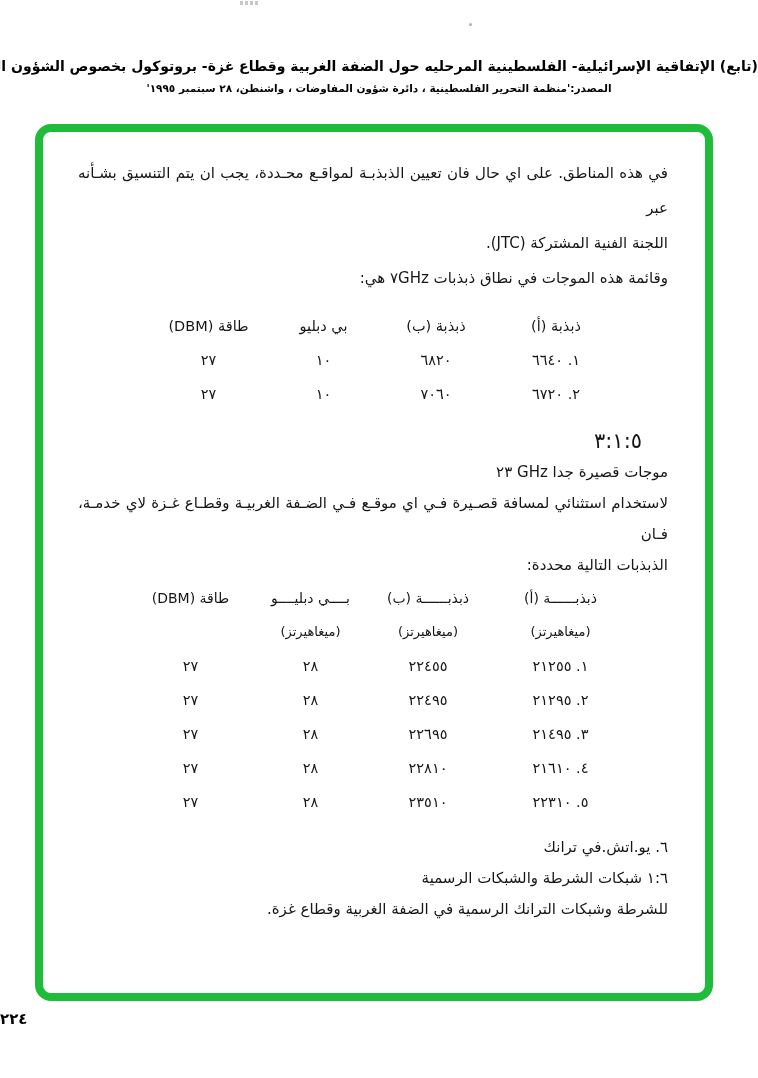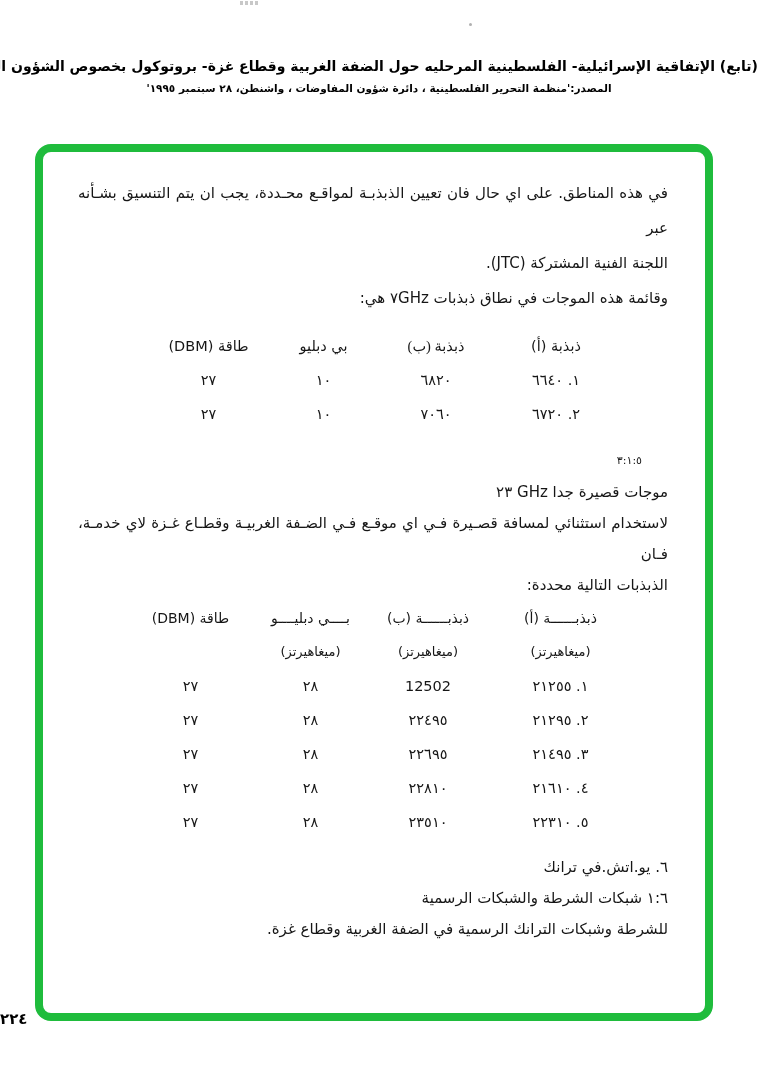--- a/index.html
+++ b/index.html
@@ -28,23 +28,23 @@
   .p1 { line-height:35px; }
   .justify { text-align:justify; text-align-last:justify; }
   .p2 { line-height:31px; }
   .p3 { line-height:31px; }
 
   table { border-collapse:collapse; direction:rtl; table-layout:fixed; }
   th, td { font-weight:normal; text-align:center; padding:0; white-space:nowrap; vertical-align:middle; }
 
   .t1 { margin:13px 52px 0 0; }
   .t1 th, .t1 td { height:31px; font-size:14.5px; }
-  .t1 .c0 { width:120px; } .t1 .c1 { width:120px;font-family:Liberation Serif, serif; } .t1 .c2 { width:105px; } .t1 .c3 { width:125px; }
+  .t1 .c0 { width:120px; } .t1 .c1 { width:120px; } .t1 .c2 { width:105px; } .t1 .c3 { width:125px; }
 
-  .secnum { margin:15px 26px 0 0; line-height:30px; font-size:11px; }
+  .secnum { margin:15px 26px 0 0; line-height:30px; font-size:21px; }
   .title { line-height:32px; }
   .freq { direction:ltr; unicode-bidi:isolate; }
 
   .t2 { margin:0 40px 0 0; }
   .t2 th { height:27px; font-size:14px; }
   .t2 .sub td { height:27px; font-size:13px;text-align:center; }
   .t2 tbody.data td { height:30px; font-size:14.5px; }
   .t2 .c0 { width:135px; } .t2 .c1 { width:130px; } .t2 .c2 { width:105px; } .t2 .c3 { width:135px; }
 
   .item6 { margin-top:13px; line-height:31px; }
@@ -61,21 +61,21 @@
 <div class="page">
 
   <div class="artifact-top"></div>
   <div class="speck"></div>
 
   <div class="hdr">
     <div class="h1">(تابع) الإتفاقية الإسرائيلية- الفلسطينية المرحليه حول الضفة الغربية وقطاع غزة- بروتوكول بخصوص الشؤون المدنية</div>
     <div class="h2">المصدر:'منظمة التحرير الفلسطينية ، دائرة شؤون المفاوضات ، واشنطن، ٢٨ سبتمبر ١٩٩٥'</div>
   </div>
 
-  <div class="frame" style="border-color: rgb(31, 188, 60); margin-top: 20px;">
+  <div class="frame" style="border-color: rgb(31, 188, 60);">
 
     <p class="line p1 justify">في هذه المناطق. على اي حال فان تعيين الذبذبـة لمواقـع محـددة، يجب ان يتم التنسيق بشـأنه عبر</p>
     <p class="line p1">اللجنة الفنية المشتركة (JTC).</p>
     <p class="line p1">وقائمة هذه الموجات في نطاق ذبذبات ٧GHz هي:</p>
 
     <table class="t1">
       <thead>
         <tr>
           <th class="c0">ذبذبة (أ)</th>
           <th class="c1">ذبذبة (ب)</th>
@@ -117,21 +117,21 @@
         <tr class="sub">
           <td>(ميغاهيرتز)</td>
           <td>(ميغاهيرتز)</td>
           <td>(ميغاهيرتز)</td>
           <td></td>
         </tr>
       </thead>
       <tbody class="data">
         <tr>
           <td>١. ٢١٢٥٥</td>
-          <td>12502</td>
+          <td>٢٢٤٥٥</td>
           <td>٢٨</td>
           <td>٢٧</td>
         </tr>
         <tr>
           <td>٢. ٢١٢٩٥</td>
           <td>٢٢٤٩٥</td>
           <td>٢٨</td>
           <td>٢٧</td>
         </tr>
         <tr>

